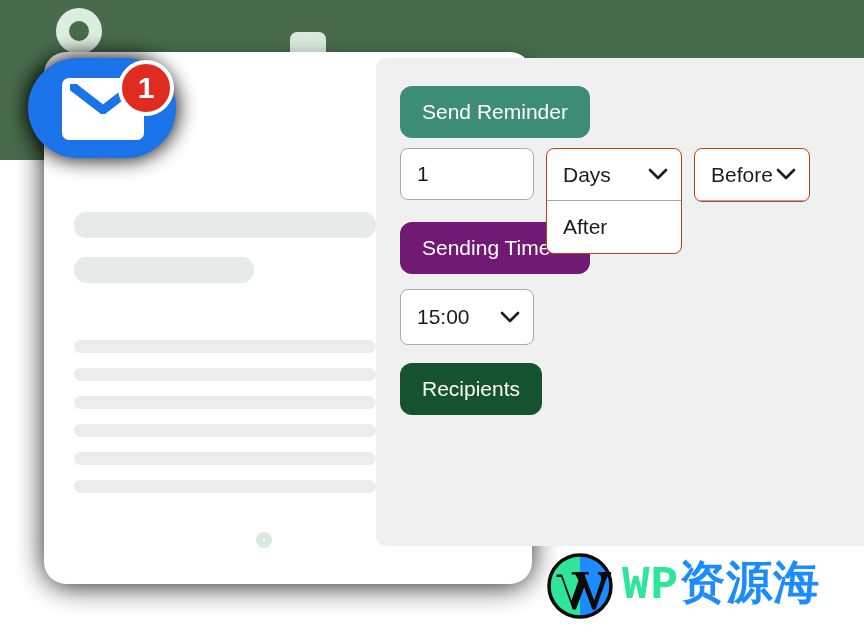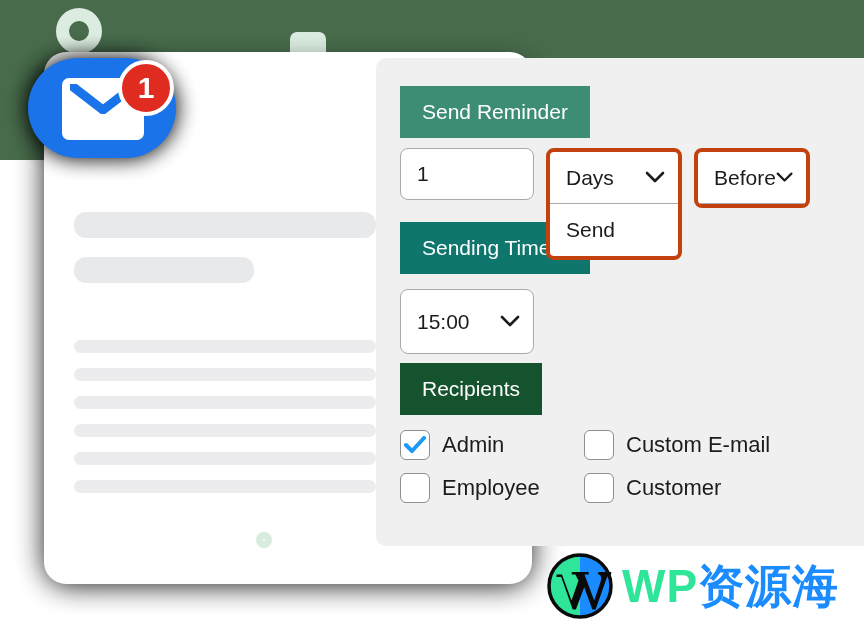--- a/index.html
+++ b/index.html
@@ -160,62 +160,62 @@
     left: 376px; top: 58px;
     width: 488px; height: 488px;
     background: #eff0ef;
     border-radius: 10px 0 0 10px;
   }
 
   .btn {
     position: absolute;
     color: #ffffff;
     font-size: 21px;
-    border-radius: 0;
+    border-radius: 12px;
     display: flex;
     align-items: center;
     padding: 0 22px;
     white-space: nowrap;
   }
   .btn-send {
     left: 24px; top: 28px;
     height: 52px;
     background: #3c8c76;
   }
   .btn-sending {
     left: 24px; top: 164px;
     height: 52px;
     width: 190px;
-    background: #0f766e;
+    background: #701a75;
     overflow: hidden;
   }
   .btn-recip {
     left: 24px; top: 305px;
     height: 52px;
     background: #14532d;
   }
 
   .field {
     position: absolute;
     background: #ffffff;
     border: 1px solid #a9a9a9;
     border-radius: 8px;
     display: flex;
     align-items: center;
     font-size: 21px;
     color: #1c1c1c;
     padding: 0 16px;
   }
   .num-input { left: 24px; top: 90px; width: 134px; height: 52px; }
-  .time-select { left: 24px; top: 231px; width: 134px; height: 65px; justify-content: space-between; padding-right: 13px; }
+  .time-select { left: 24px; top: 231px; width: 134px; height: 56px; justify-content: space-between; padding-right: 13px; }
 
   .dropdown {
     position: absolute;
     background: #ffffff;
-    border: 4px solid #c2410c;
+    border: 1px solid #c2410c;
     border-radius: 8px;
     overflow: hidden;
     z-index: 5;
   }
   .dd-days   { left: 170px; top: 90px; width: 136px; }
   .dd-when   { left: 318px; top: 90px; width: 116px; }
   .dd-row {
     height: 52px;
     display: flex;
     align-items: center;
@@ -261,20 +261,21 @@
     display: flex;
     align-items: center;
     gap: 8px;
   }
   .wm-text {
     font-size: 46px;
     font-weight: bold;
     letter-spacing: 1px;
     line-height: 1;
     white-space: nowrap;
+    font-family: Liberation Mono, monospace;
   }
   .wm-wp { color: #2fe59a; }
   .wm-cn { color: #1a8cff; }
 </style>
 </head>
 <body>
 
 <div id="stage">
 
   <div class="backdrop"></div>
@@ -316,21 +317,21 @@
     <div class="field num-input">1</div>
 
     <div class="dropdown dd-days">
       <div class="dd-row sel">
         <span>Days</span>
         <svg class="chev" width="20" height="13" viewBox="0 0 20 13">
           <path d="M2 2 L10 10 L18 2" fill="none" stroke="#1c1c1c" stroke-width="2.6" stroke-linecap="round" stroke-linejoin="round"></path>
         </svg>
       </div>
       <div class="dd-row">
-        <span>Send</span>
+        <span>After</span>
       </div>
     </div>
 
     <div class="dropdown dd-when">
       <div class="dd-row sel">
         <span>Before</span>
         <svg class="chev" width="20" height="13" viewBox="0 0 20 13">
           <path d="M2 2 L10 10 L18 2" fill="none" stroke="#1c1c1c" stroke-width="2.6" stroke-linecap="round" stroke-linejoin="round"></path>
         </svg>
       </div>
@@ -340,46 +341,20 @@
 
     <div class="field time-select">
       <span>15:00</span>
       <svg class="chev" width="20" height="13" viewBox="0 0 20 13">
         <path d="M2 2 L10 10 L18 2" fill="none" stroke="#1c1c1c" stroke-width="2.6" stroke-linecap="round" stroke-linejoin="round"></path>
       </svg>
     </div>
 
     <div class="btn btn-recip">Recipients</div>
 
-    <div class="cb-grid">
-      <div class="cb-row">
-        <div class="cb-item c1">
-          <div class="cb-box">
-            <svg width="22" height="18" viewBox="0 0 22 18">
-              <path d="M2 9 L8 15 L20 2" fill="none" stroke="#1a9af5" stroke-width="4" stroke-linecap="round" stroke-linejoin="round"></path>
-            </svg>
-          </div>
-          <span class="cb-label">Admin</span>
-        </div>
-        <div class="cb-item">
-          <div class="cb-box"></div>
-          <span class="cb-label">Custom E-mail</span>
-        </div>
-      </div>
-      <div class="cb-row">
-        <div class="cb-item c1">
-          <div class="cb-box"></div>
-          <span class="cb-label">Employee</span>
-        </div>
-        <div class="cb-item">
-          <div class="cb-box"></div>
-          <span class="cb-label">Customer</span>
-        </div>
-      </div>
-    </div>
 
   </div>
 
   <div class="watermark">
     <svg width="68" height="68" viewBox="0 0 68 68">
       <circle cx="34" cy="34" r="31" fill="#2fe59a"></circle>
       <path d="M34 3 A31 31 0 0 1 34 65 Z" fill="#1a8cff"></path>
       <circle cx="34" cy="34" r="31" fill="none" stroke="#0a0a0a" stroke-width="3.5"></circle>
       <path d="M10.5 22.5 h5.5 l9.5 26 7-20 -3.2-6 h-3.6 v-2.5 h17 v2.5 h-4.2 l9.7 26 6.6-19.5 c1-3 0.3-6.5 -2.6-6.5 v-2.5 h13 v2.5 c-2.6 0 -4 2.2 -5.2 5.4 l-10.4 29.6 h-3.2 l-8.2-22.3 -8.3 22.3 h-3.2 l-11.5-32.5 h-4.7 z" fill="#0a0a0a"></path>
     </svg>

